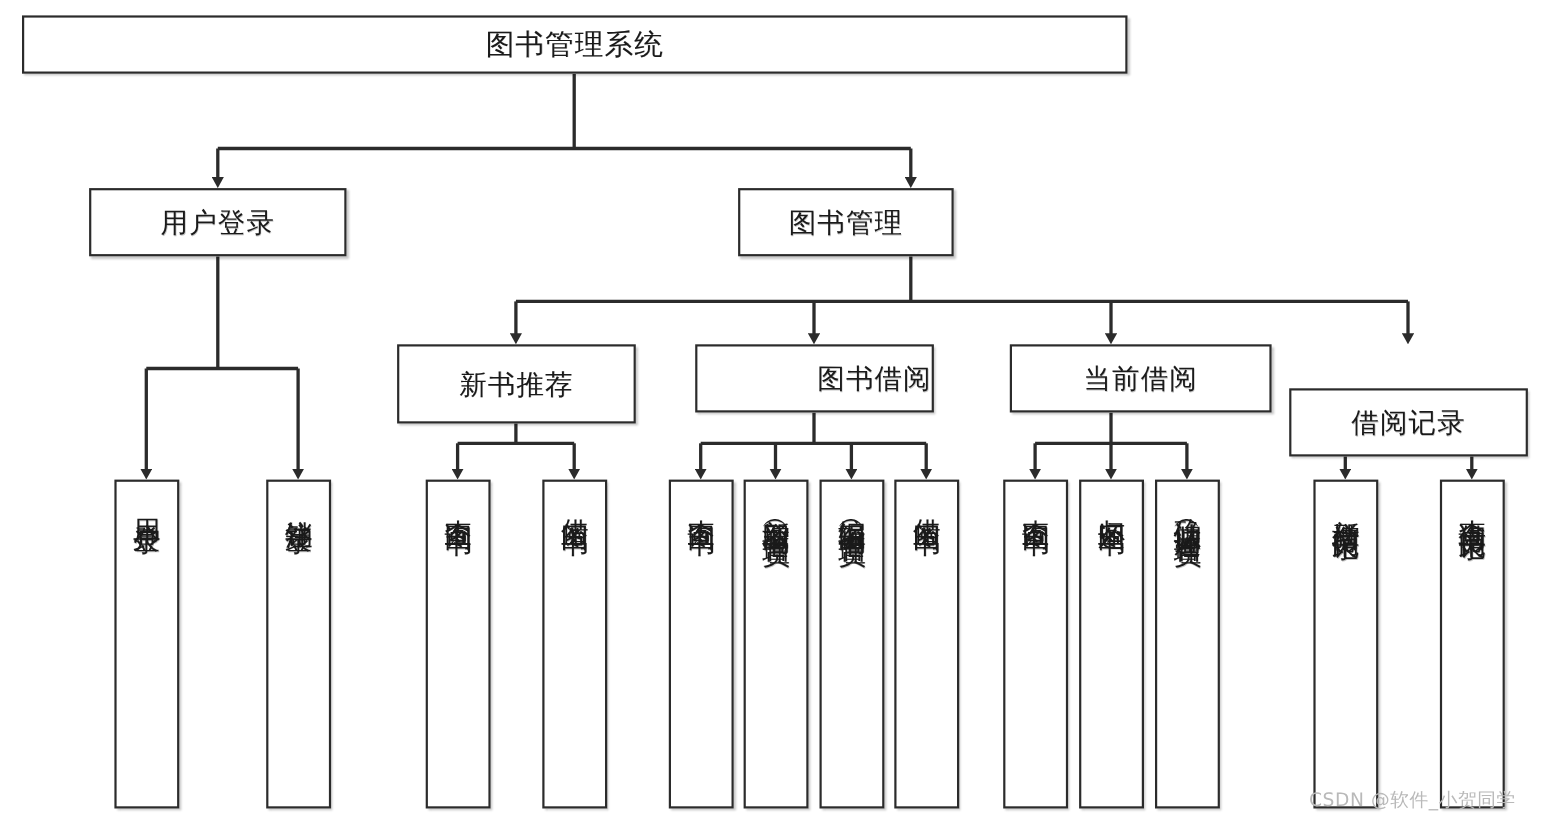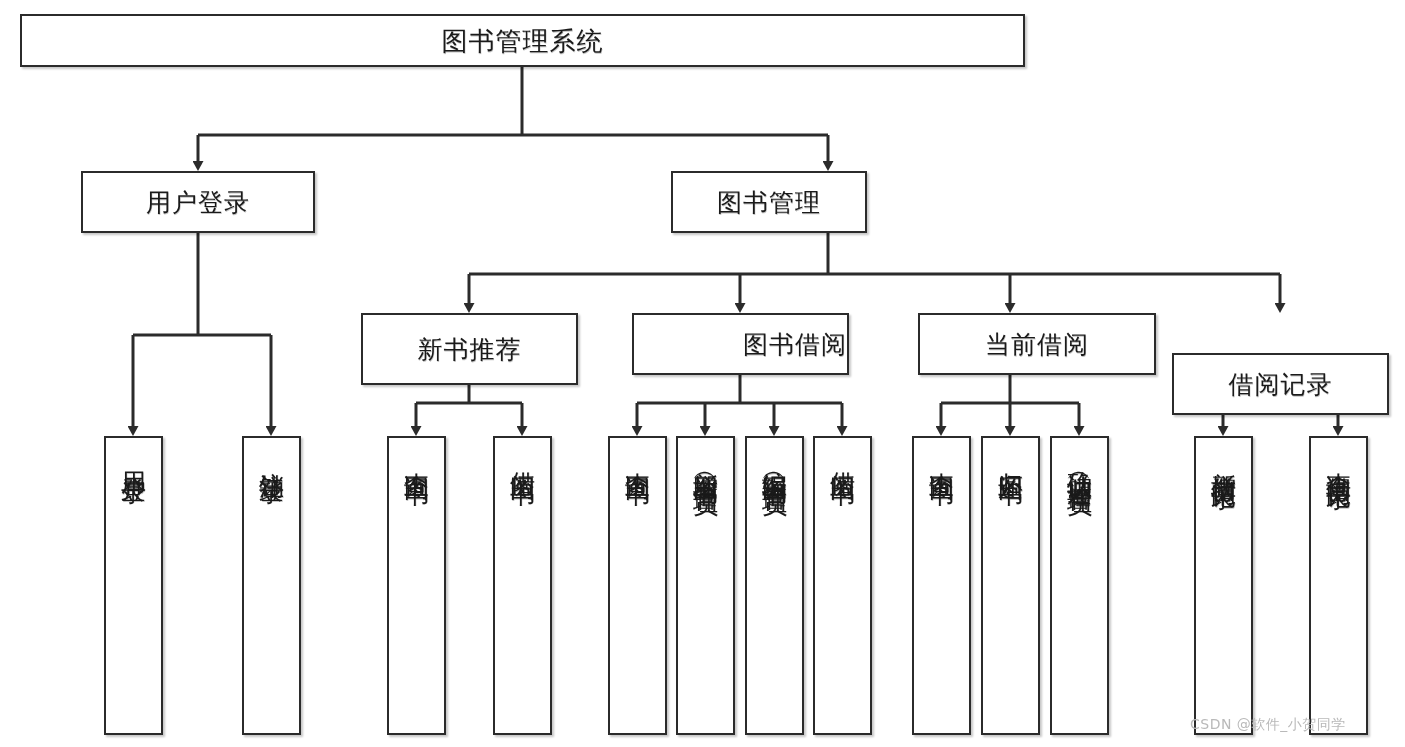--- a/index.html
+++ b/index.html
@@ -56,21 +56,21 @@
     line-height: 1.08;
     letter-spacing: 3px;
   }
   .node.root .label {
     font-size: 26px;
   }
   .watermark {
     position: absolute;
     left: 1190px;
     top: 716px;
-    font-size: 14px;
+    font-size: 17px;
     color: #b9b9b9;
     white-space: nowrap;
     letter-spacing: 0.5px;
   }
 </style>
 </head>
 <body>
 
 <div id="canvas">
 

